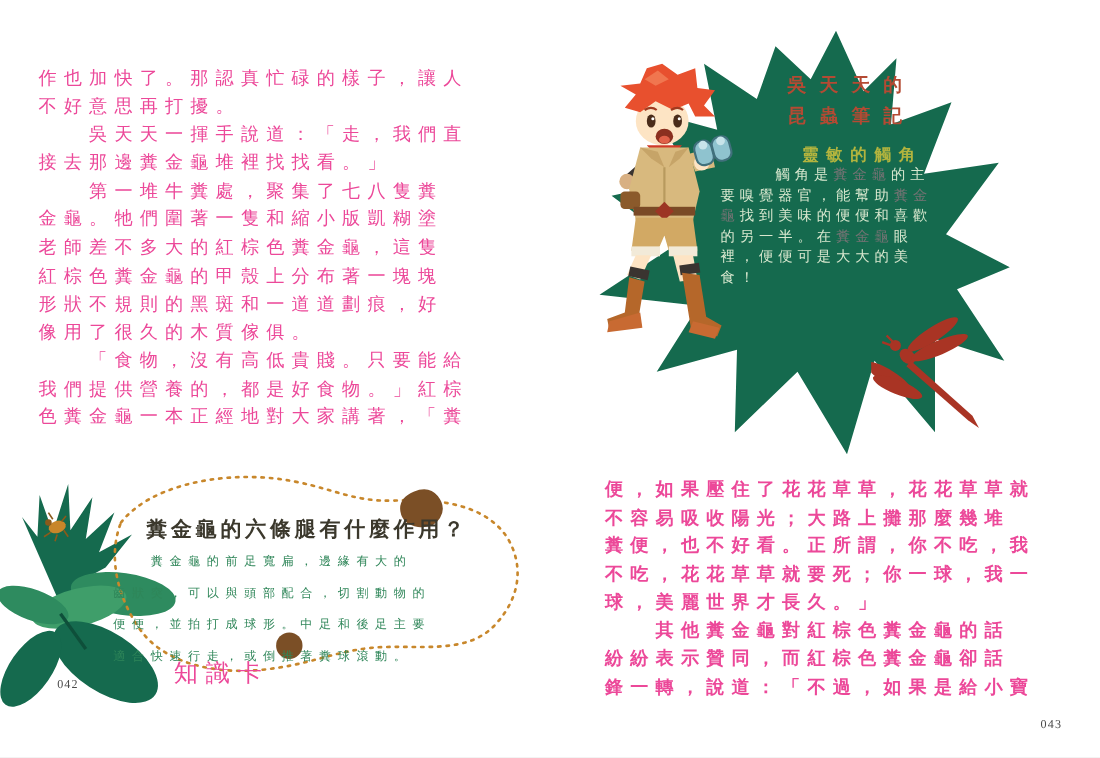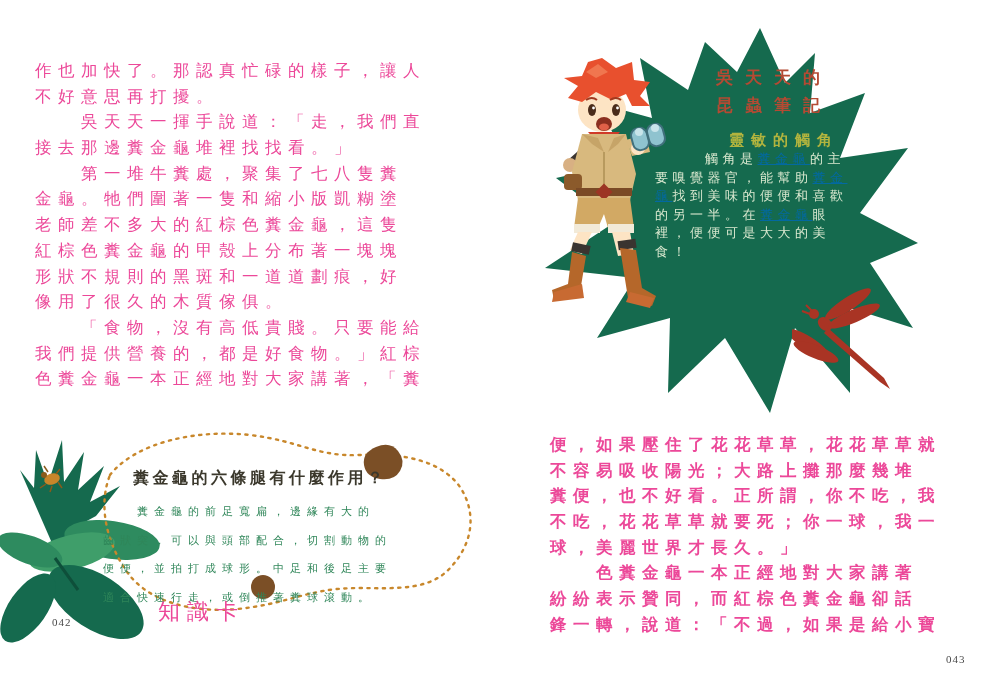--- a/index.html
+++ b/index.html
@@ -13,24 +13,24 @@
   
   .leaf-title{position:absolute;left:716px;top:64px;color:#b44a33;font-weight:bold;
               font-size:17px;letter-spacing:12px;line-height:28px;white-space:nowrap;
               font-family:Liberation Sans, sans-serif;}
   .leaf-subtitle{position:absolute;left:729px;top:131px;color:#b2b43e;font-weight:bold;
               font-size:15px;letter-spacing:7px;white-space:nowrap;
               font-family:"Liberation Sans","DejaVu Sans",sans-serif;}
   .leaf-body{position:absolute;left:655px;top:150px;width:198px;color:#d9e8cf;
               font-size:13px;letter-spacing:4.5px;line-height:18.6px;text-indent:50px;
               font-family:"Liberation Sans","DejaVu Sans",sans-serif;margin:0;}
-  .leaf-body .hl{color:#0369a1;text-decoration:underline;}
+  .leaf-body .hl{color:#737373;}
   
   .card-title{position:absolute;left:133px;top:468px;color:#3b382c;font-weight:bold;
-              font-size:16px;letter-spacing:3.5px;white-space:nowrap;
+              font-size:19px;letter-spacing:3.5px;white-space:nowrap;
               font-family:Liberation Serif, serif;}
   .card-body{position:absolute;left:103px;top:497px;color:#2f8659;
               font-family:"Liberation Sans","DejaVu Sans",sans-serif;}
   .card-line{white-space:nowrap;font-size:11px;letter-spacing:6px;height:28.6px;line-height:28.6px;font-family:Liberation Serif, serif;}
   .card-label{position:absolute;left:158px;top:597px;color:#ec4899;font-size:22px;
               letter-spacing:7px;white-space:nowrap;}
   svg{position:absolute;display:block;}
 </style>
 </head>
 <body>
@@ -155,21 +155,21 @@
     <div class="tline">我們提供營養的，都是好食物。」紅棕</div>
     <div class="tline">色糞金龜一本正經地對大家講著，「糞</div>
   </div>
 
   <div class="textblock" style="left:550px;top:432px;width:430px;font-weight:bold;">
     <div class="tline">便，如果壓住了花花草草，花花草草就</div>
     <div class="tline">不容易吸收陽光；大路上攤那麼幾堆</div>
     <div class="tline">糞便，也不好看。正所謂，你不吃，我</div>
     <div class="tline">不吃，花花草草就要死；你一球，我一</div>
     <div class="tline">球，美麗世界才長久。」</div>
-    <div class="tline">　　色糞金龜一本正經地對大家講著</div>
+    <div class="tline">　　其他糞金龜對紅棕色糞金龜的話</div>
     <div class="tline">紛紛表示贊同，而紅棕色糞金龜卻話</div>
     <div class="tline">鋒一轉，說道：「不過，如果是給小寶</div>
   </div>
 
   <div class="leaf-title">
     <div>吳天天的</div>
     <div>昆蟲筆記</div>
   </div>
   <div class="leaf-subtitle">靈敏的觸角</div>
   <p class="leaf-body"><span>觸角是</span><span class="hl">糞金龜</span><span>的主要嗅覺器官，能幫助</span><span class="hl">糞金龜</span><span>找到美味的便便和喜歡的另一半。在</span><span class="hl">糞金龜</span><span>眼裡，便便可是大大的美食！</span></p>

